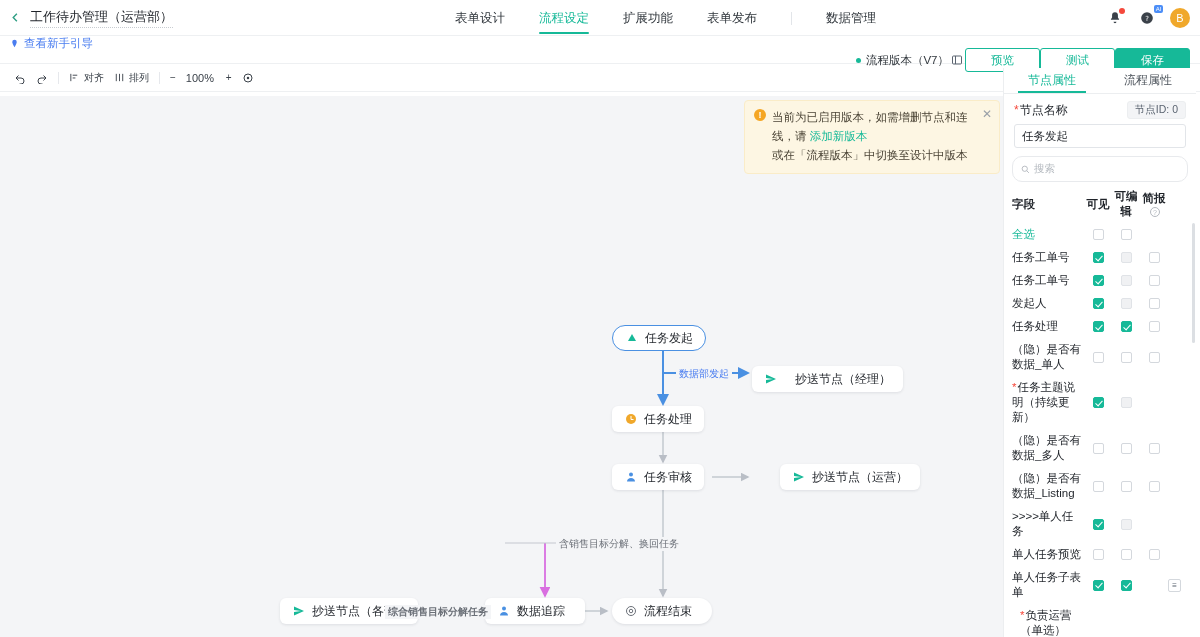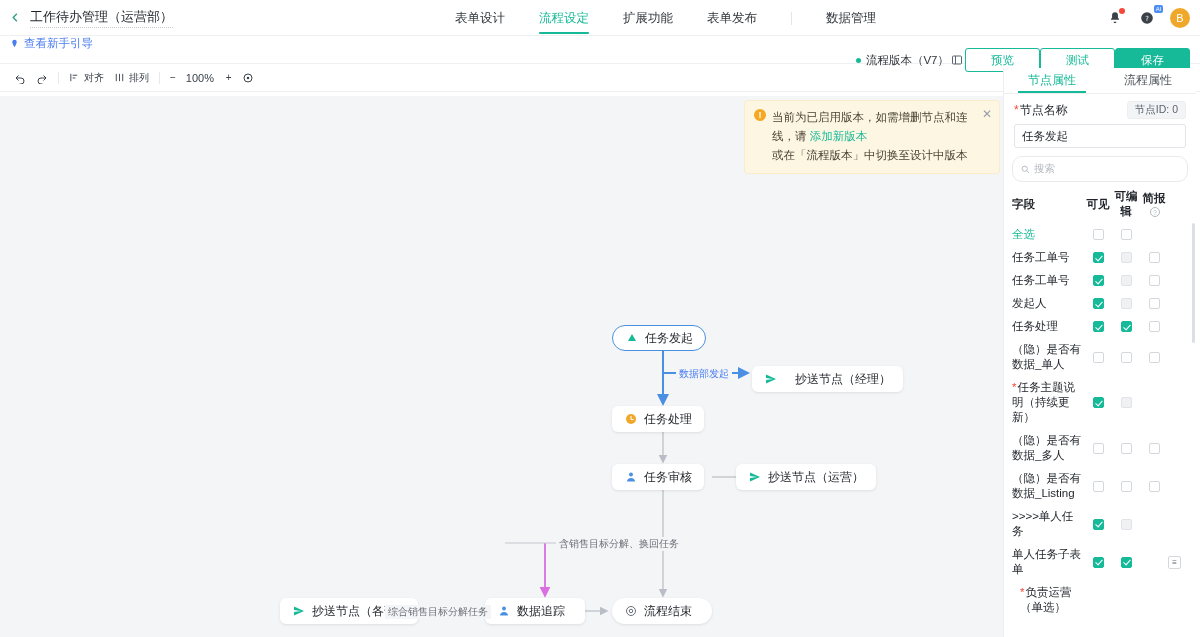--- a/index.html
+++ b/index.html
@@ -286,21 +286,21 @@
   <div class="node" style="left:612px; top:368px;">
     <span class="nic">
         <svg width="12" height="12" viewBox="0 0 24 24" fill="#4a90e2">
           <circle cx="12" cy="7" r="4"></circle>
           <path d="M4 21c0-4 3.6-7 8-7s8 3 8 7z"></path>
         </svg>
       </span>
     <span>任务审核</span>
   </div>
 
-  <div class="node" style="left:736px; top:368px;">
+  <div class="node" style="left:780px; top:368px;">
     <span class="nic">
         <svg width="12" height="12" viewBox="0 0 24 24" fill="#16b998">
           <path d="M2 21l20-9L2 3v7l14 2-14 2z"></path>
         </svg>
       </span>
     <span>抄送节点（运营）</span>
   </div>
 
   <div class="node" style="left:280px; top:502px;">
     <span class="nic">
@@ -326,21 +326,21 @@
         <svg width="12" height="12" viewBox="0 0 24 24" fill="none" stroke="#6b7078" stroke-width="2">
           <circle cx="12" cy="12" r="9"></circle>
           <circle cx="12" cy="12" r="3.5"></circle>
         </svg>
       </span>
     <span>流程结束</span>
   </div>
 
   <div class="edge-label blue" style="left:676px; top:271px;">数据部发起</div>
   <div class="edge-label" style="left:556px; top:441px;">含销售目标分解、换回任务</div>
-  <div class="edge-label" style="left:385px; top:509px;">综合销售目标分解任务</div>
+  <div class="edge-label" style="left:385px; top:509px;font-weight:bold;">综合销售目标分解任务</div>
 </div>
 
 <div class="banner">
   <span class="banner-ic">!</span>
   <div class="banner-txt">
     <span>当前为已启用版本，如需增删节点和连线，请 </span><span class="banner-link">添加新版本</span><br>
     <span>或在「流程版本」中切换至设计中版本</span>
   </div>
   <span class="banner-x">✕</span>
 </div>
@@ -483,20 +483,32 @@
         <div class="fname">&gt;&gt;&gt;&gt;单人任务</div>
         <div class="cb">
           <span class="box on"></span>
         </div>
         <div class="cb">
           <span class="box dim"></span>
         </div>
         <div class="cb"></div>
       </div>
       <div class="frow">
+        <div class="fname">单人任务预览</div>
+        <div class="cb">
+          <span class="box"></span>
+        </div>
+        <div class="cb">
+          <span class="box"></span>
+        </div>
+        <div class="cb">
+          <span class="box"></span>
+        </div>
+      </div>
+      <div class="frow">
         <div class="fname">单人任务子表单</div>
         <div class="cb">
           <span class="box on"></span>
         </div>
         <div class="cb">
           <span class="box on"></span>
         </div>
         <div class="cb"></div>
         <span class="listic">≡</span>
       </div>

